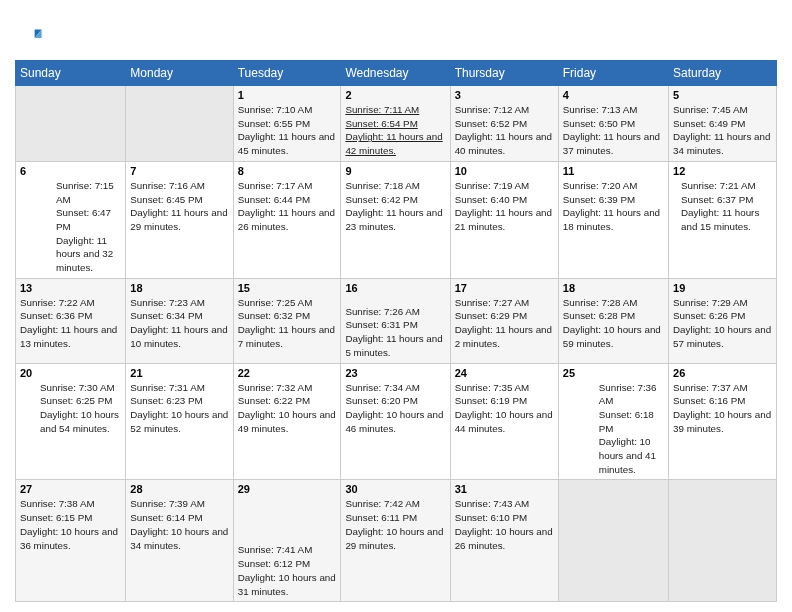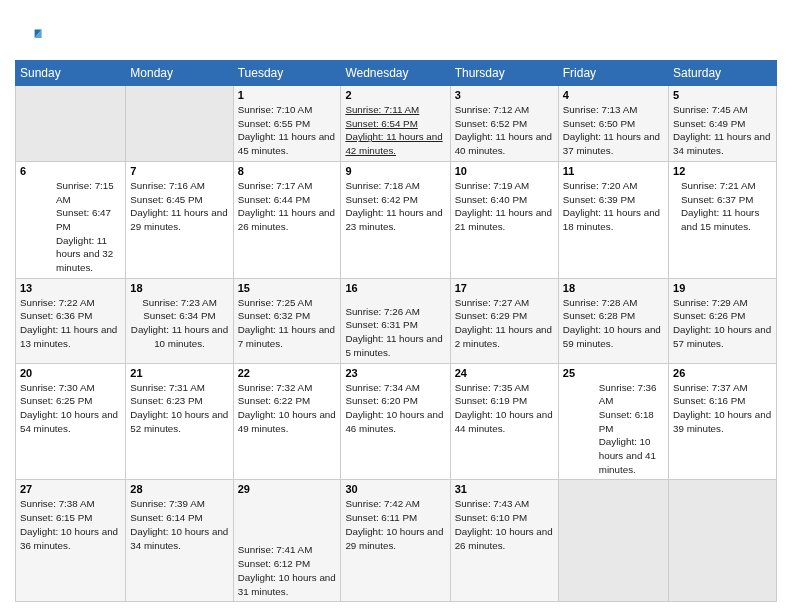--- a/index.html
+++ b/index.html
@@ -206,21 +206,21 @@
         </tr>
         <tr>
           <td>
             <div class="day-number">13</div>
             <div class="day-info" style="white-space: pre-line;">Sunrise: 7:22 AM
 Sunset: 6:36 PM
 Daylight: 11 hours and 13 minutes.</div>
           </td>
           <td>
             <div class="day-number">18</div>
-            <div class="day-info" style="white-space: pre-line; text-align: center;">Sunrise: 7:23 AM
+            <div class="day-info" style="white-space: pre-line;">Sunrise: 7:23 AM
 Sunset: 6:34 PM
 Daylight: 11 hours and 10 minutes.</div>
           </td>
           <td>
             <div class="day-number">15</div>
             <div class="day-info" style="white-space: pre-line;">Sunrise: 7:25 AM
 Sunset: 6:32 PM
 Daylight: 11 hours and 7 minutes.</div>
           </td>
           <td>
@@ -244,21 +244,21 @@
           <td>
             <div class="day-number">19</div>
             <div class="day-info" style="white-space: pre-line;">Sunrise: 7:29 AM
 Sunset: 6:26 PM
 Daylight: 10 hours and 57 minutes.</div>
           </td>
         </tr>
         <tr>
           <td>
             <div class="day-number">20</div>
-            <div class="day-info" style="white-space: pre-line;">Sunrise: 7:30 AM
+            <div class="day-info" style="white-space: pre-line; margin-left: 20px;">Sunrise: 7:30 AM
 Sunset: 6:25 PM
 Daylight: 10 hours and 54 minutes.</div>
           </td>
           <td>
             <div class="day-number">21</div>
             <div class="day-info" style="white-space: pre-line;">Sunrise: 7:31 AM
 Sunset: 6:23 PM
 Daylight: 10 hours and 52 minutes.</div>
           </td>
           <td>

